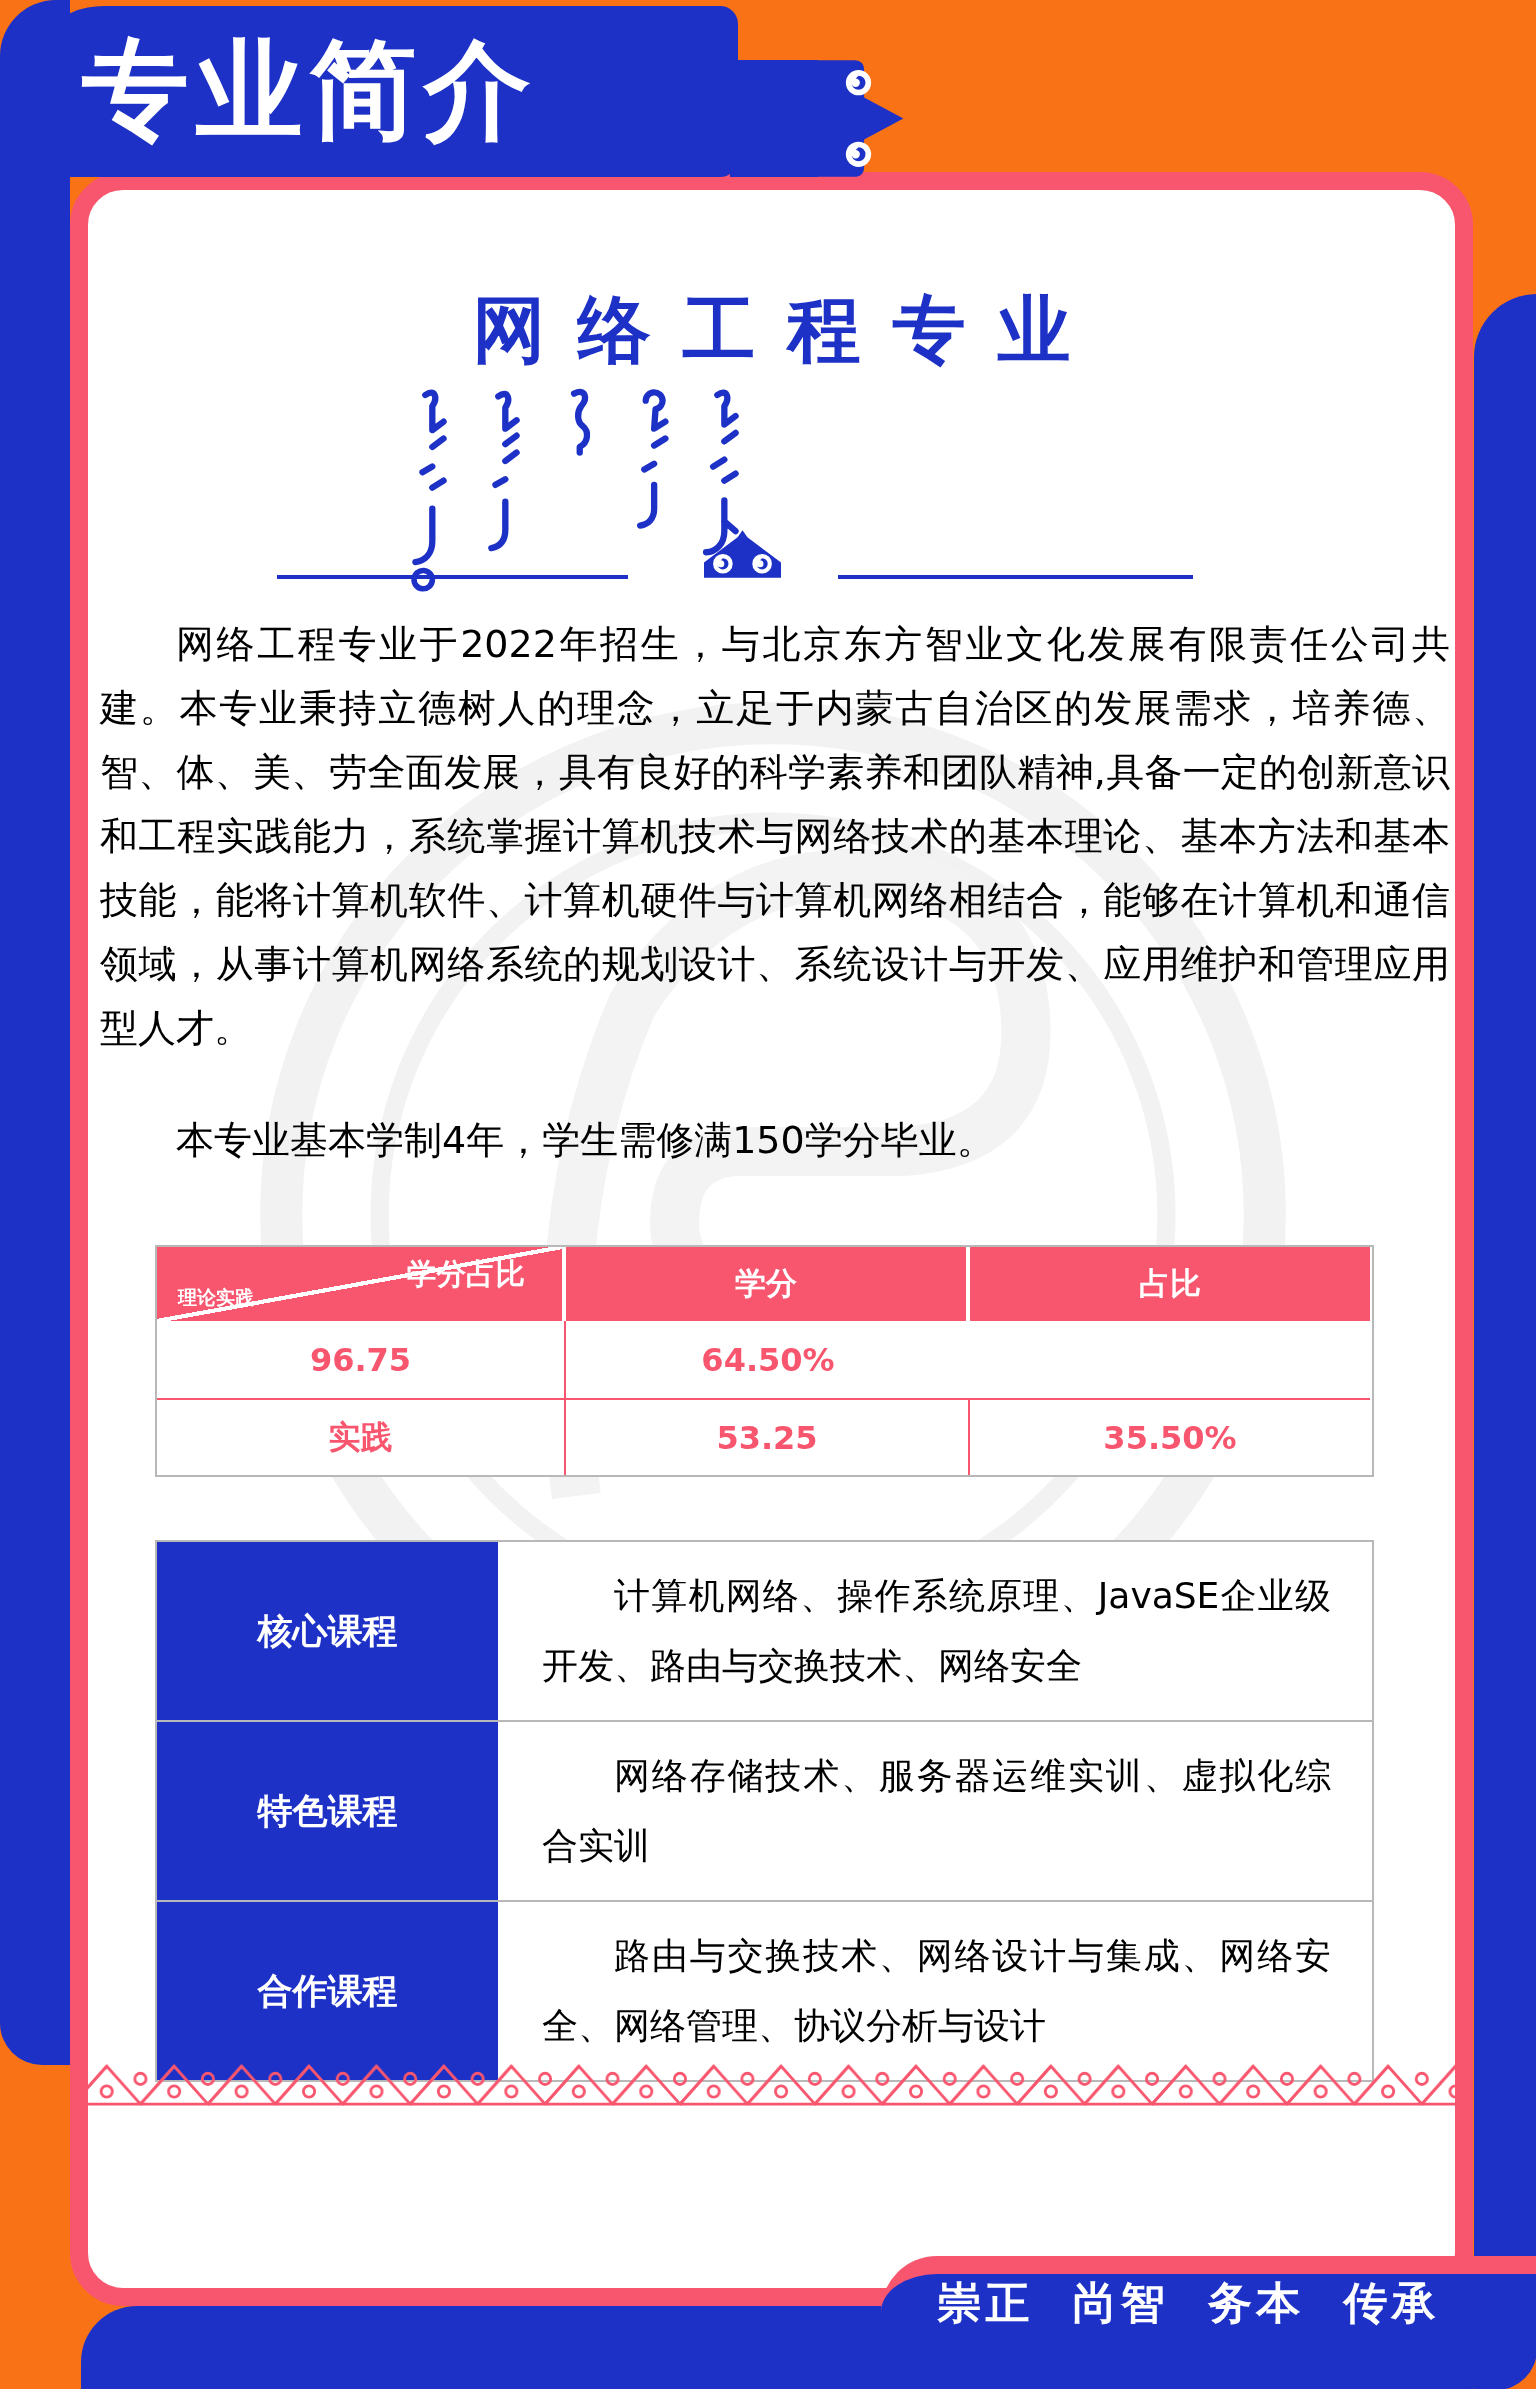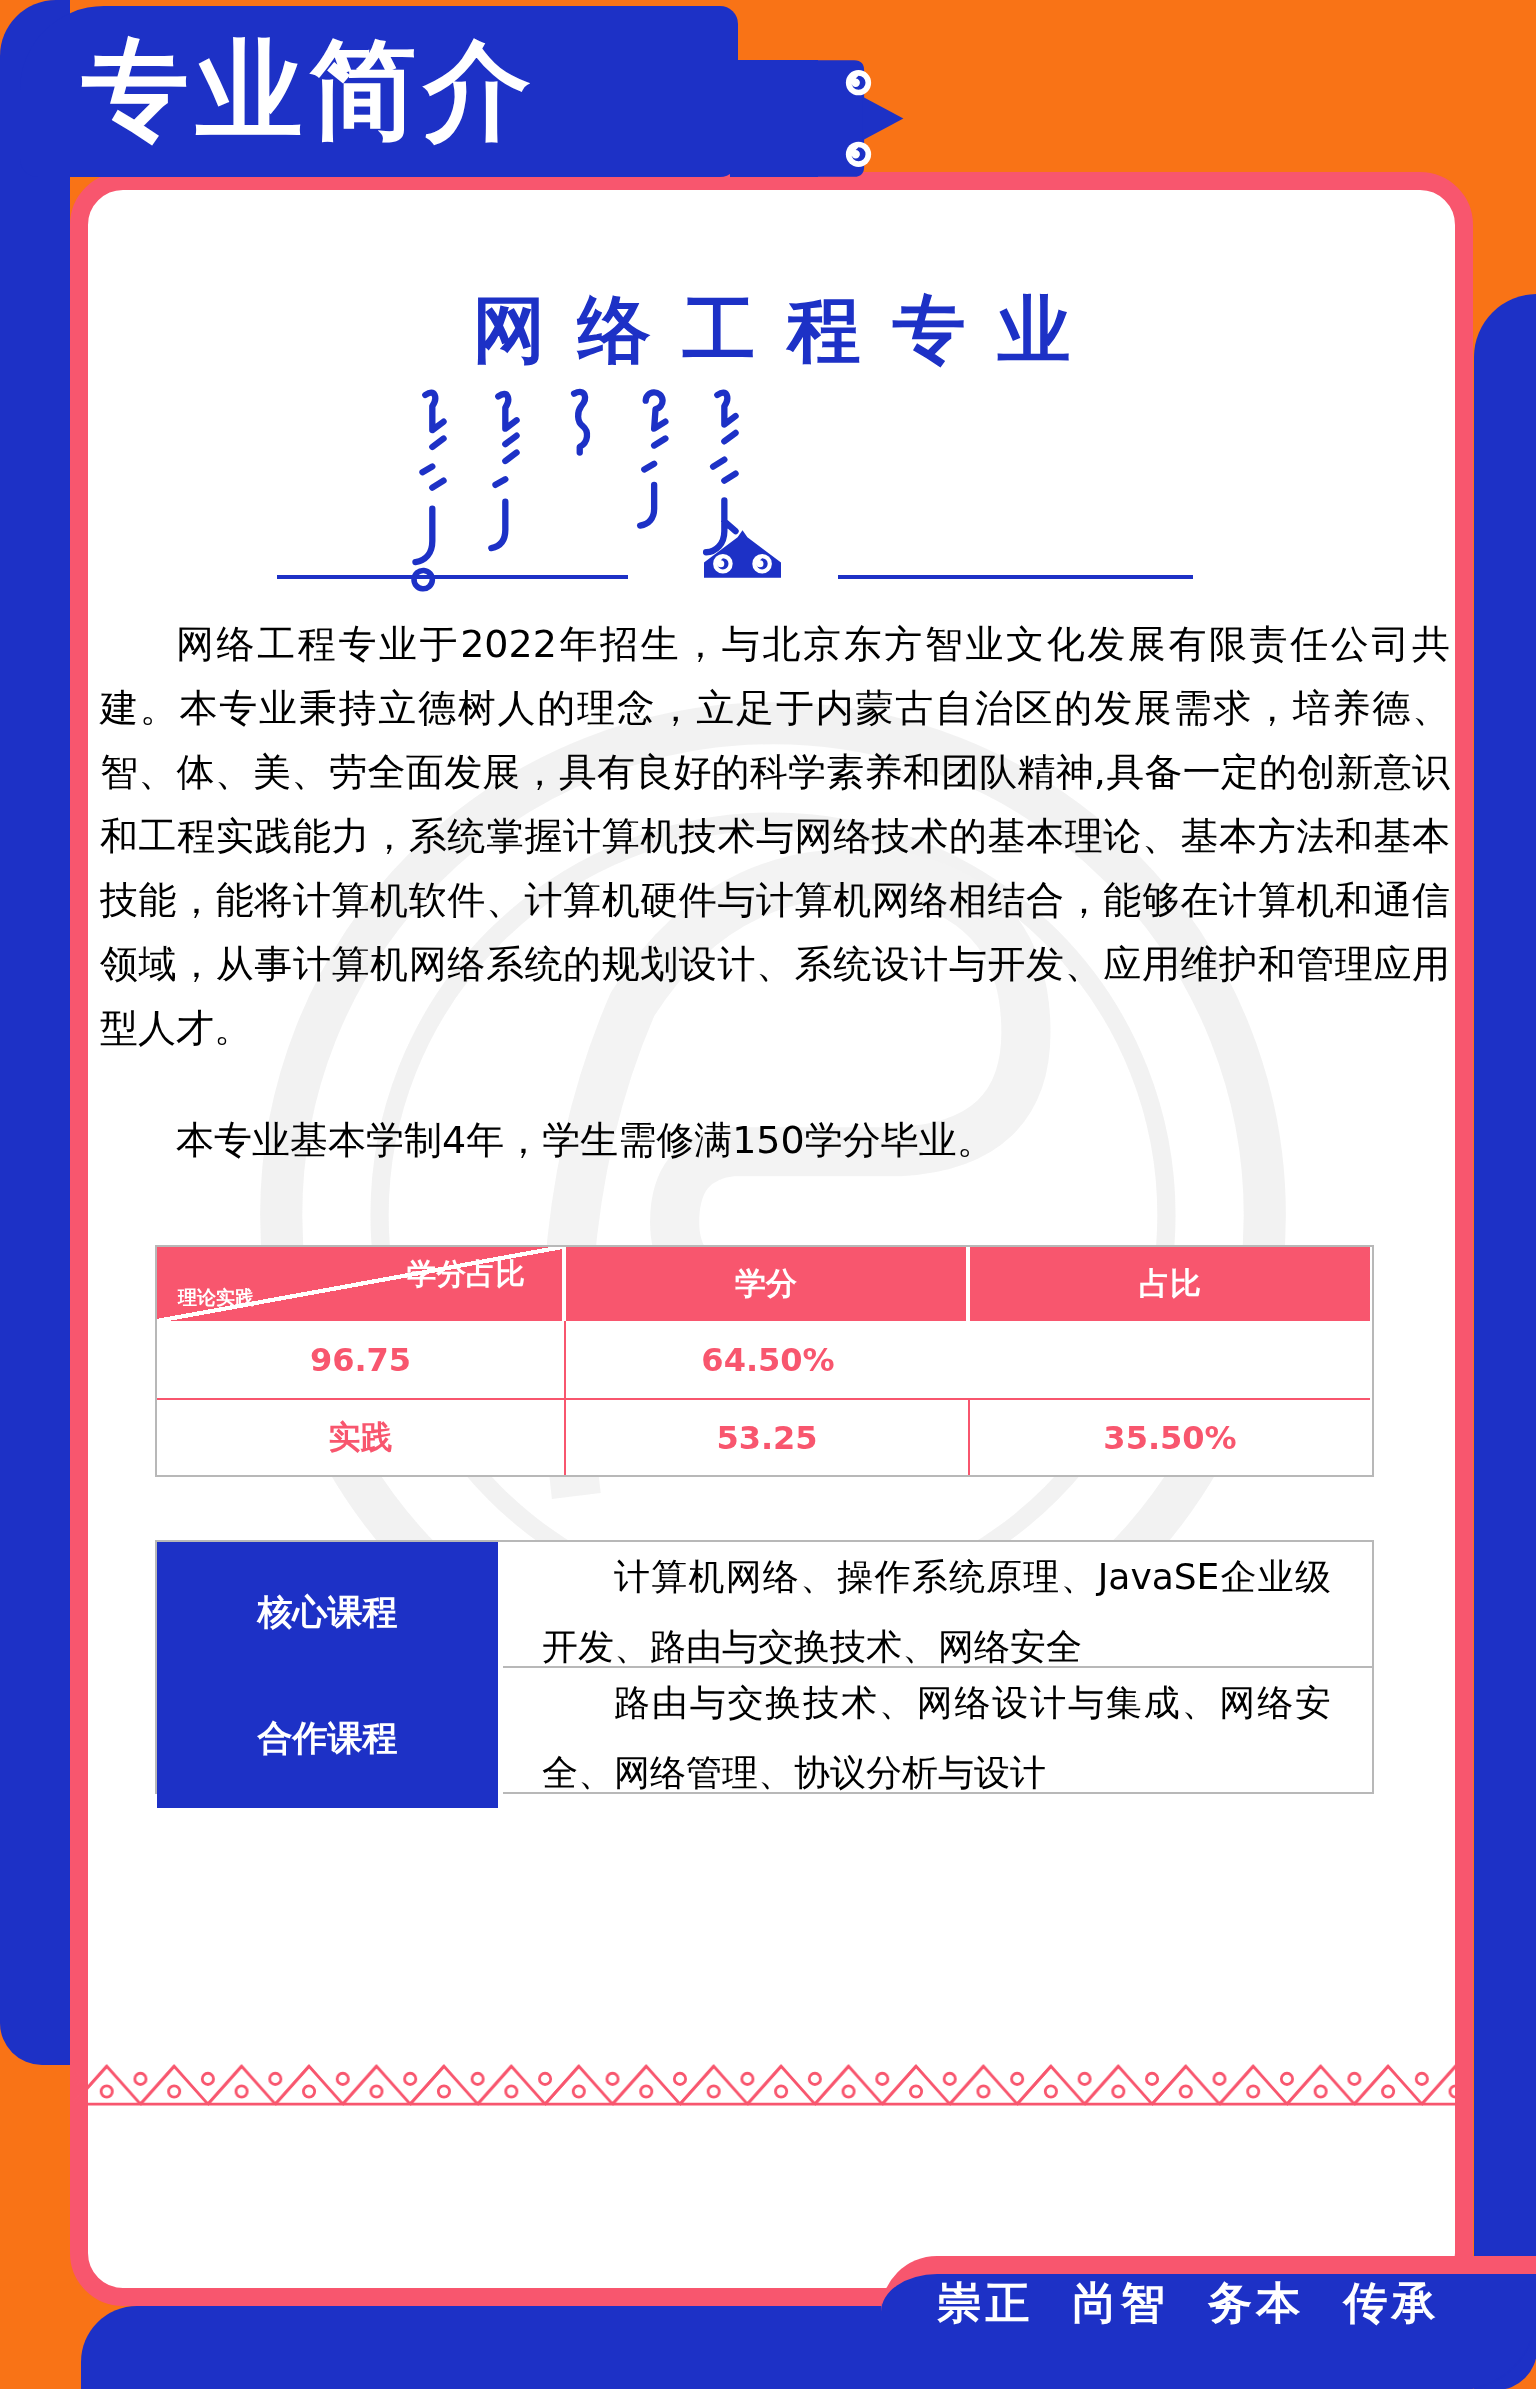--- a/index.html
+++ b/index.html
@@ -56,21 +56,21 @@
   .ct-diag .bl{position:absolute;left:21px;bottom:9.8px;font-size:19px;font-weight:700;color:#fff;}
   .ct-row{display:grid;grid-template-columns:409px 404px 400px;height:77px;}
   .ct-row + .ct-row .ct-cell{border-top:2.1px solid #f8566e;}
   .ct-cell{color:#f8566e;font-size:32px;font-weight:700;display:flex;align-items:center;
            justify-content:center;box-sizing:border-box;}
   .ct-cell.sep{border-right:2.1px solid #f8566e;}
 
   
   .course-table{left:155px;top:1540px;width:1219px;border:2.8px solid #b8b8b8;
                 box-sizing:border-box;background:#fff;z-index:4;}
-  .co-row{display:grid;grid-template-columns:346px 867px;height:124px;}
+  .co-row{display:grid;grid-template-columns:346px 867px;height:178px;}
   .co-row + .co-row{border-top:2.8px solid #b8b8b8;}
   .co-label{background:#1d31c6;color:#fff;font-size:35px;font-weight:700;
             display:flex;align-items:center;justify-content:center;
             border-right:5.6px solid #ffffff;box-sizing:border-box;}
   .co-content{display:flex;align-items:center;box-sizing:border-box;padding:0 39px;}
   .co-content p{margin:0;width:100%;font-size:36px;line-height:70px;color:#000;
                 text-align:justify;text-indent:2em;font-weight:500;}
 
   
   .pattern{left:73px;top:2062px;width:1398px;height:45px;z-index:4;}
@@ -160,20 +160,26 @@
       <div class="ct-cell sep">53.25</div>
       <div class="ct-cell">35.50%</div>
     </div>
   </div>
 
   <div class="abs course-table">
     <div class="co-row">
       <div class="co-label">核心课程</div>
       <div class="co-content">
         <p>计算机网络、操作系统原理、JavaSE企业级开发、路由与交换技术、网络安全</p>
+      </div>
+    </div>
+    <div class="co-row">
+      <div class="co-label">特色课程</div>
+      <div class="co-content">
+        <p>网络存储技术、服务器运维实训、虚拟化综合实训</p>
       </div>
     </div>
     <div class="co-row">
       <div class="co-label">合作课程</div>
       <div class="co-content">
         <p>路由与交换技术、网络设计与集成、网络安全、网络管理、协议分析与设计</p>
       </div>
     </div>
   </div>
 

